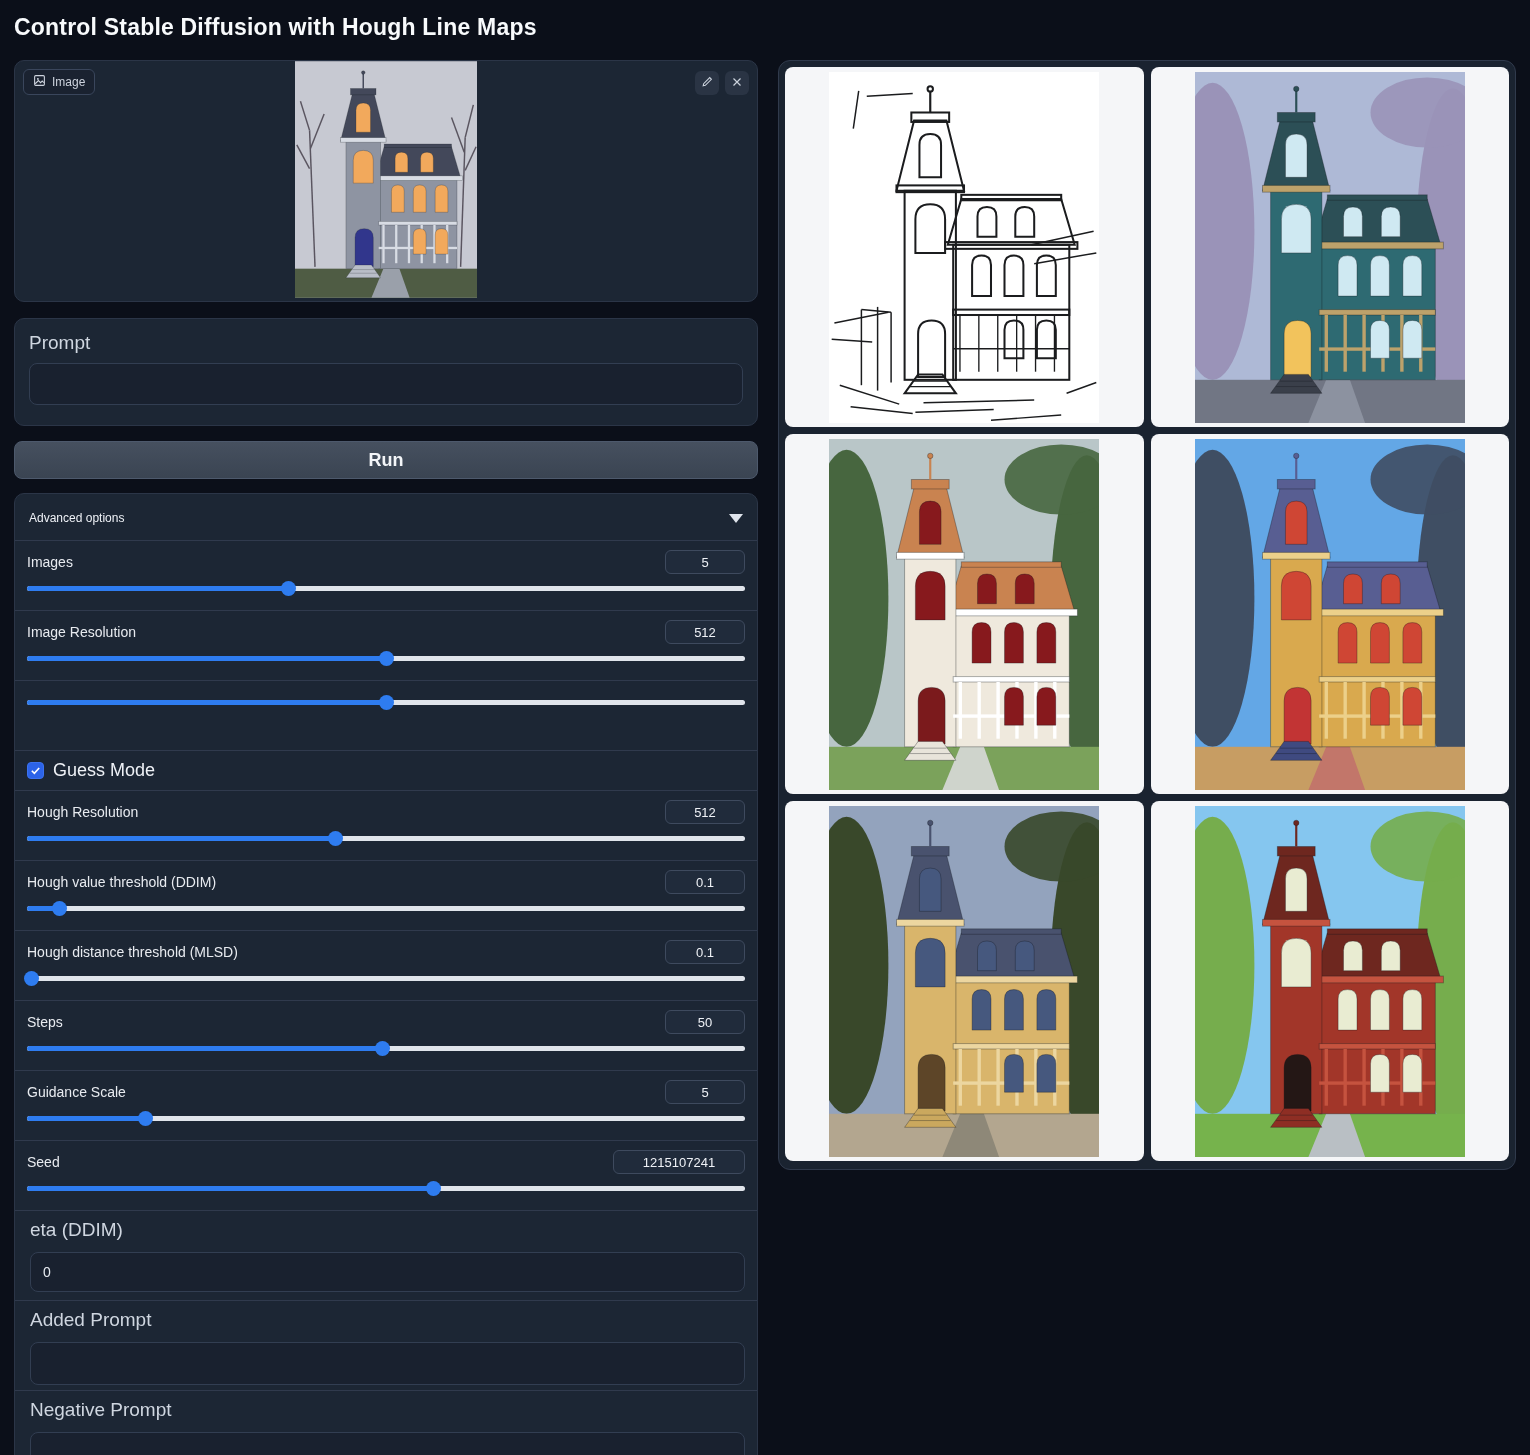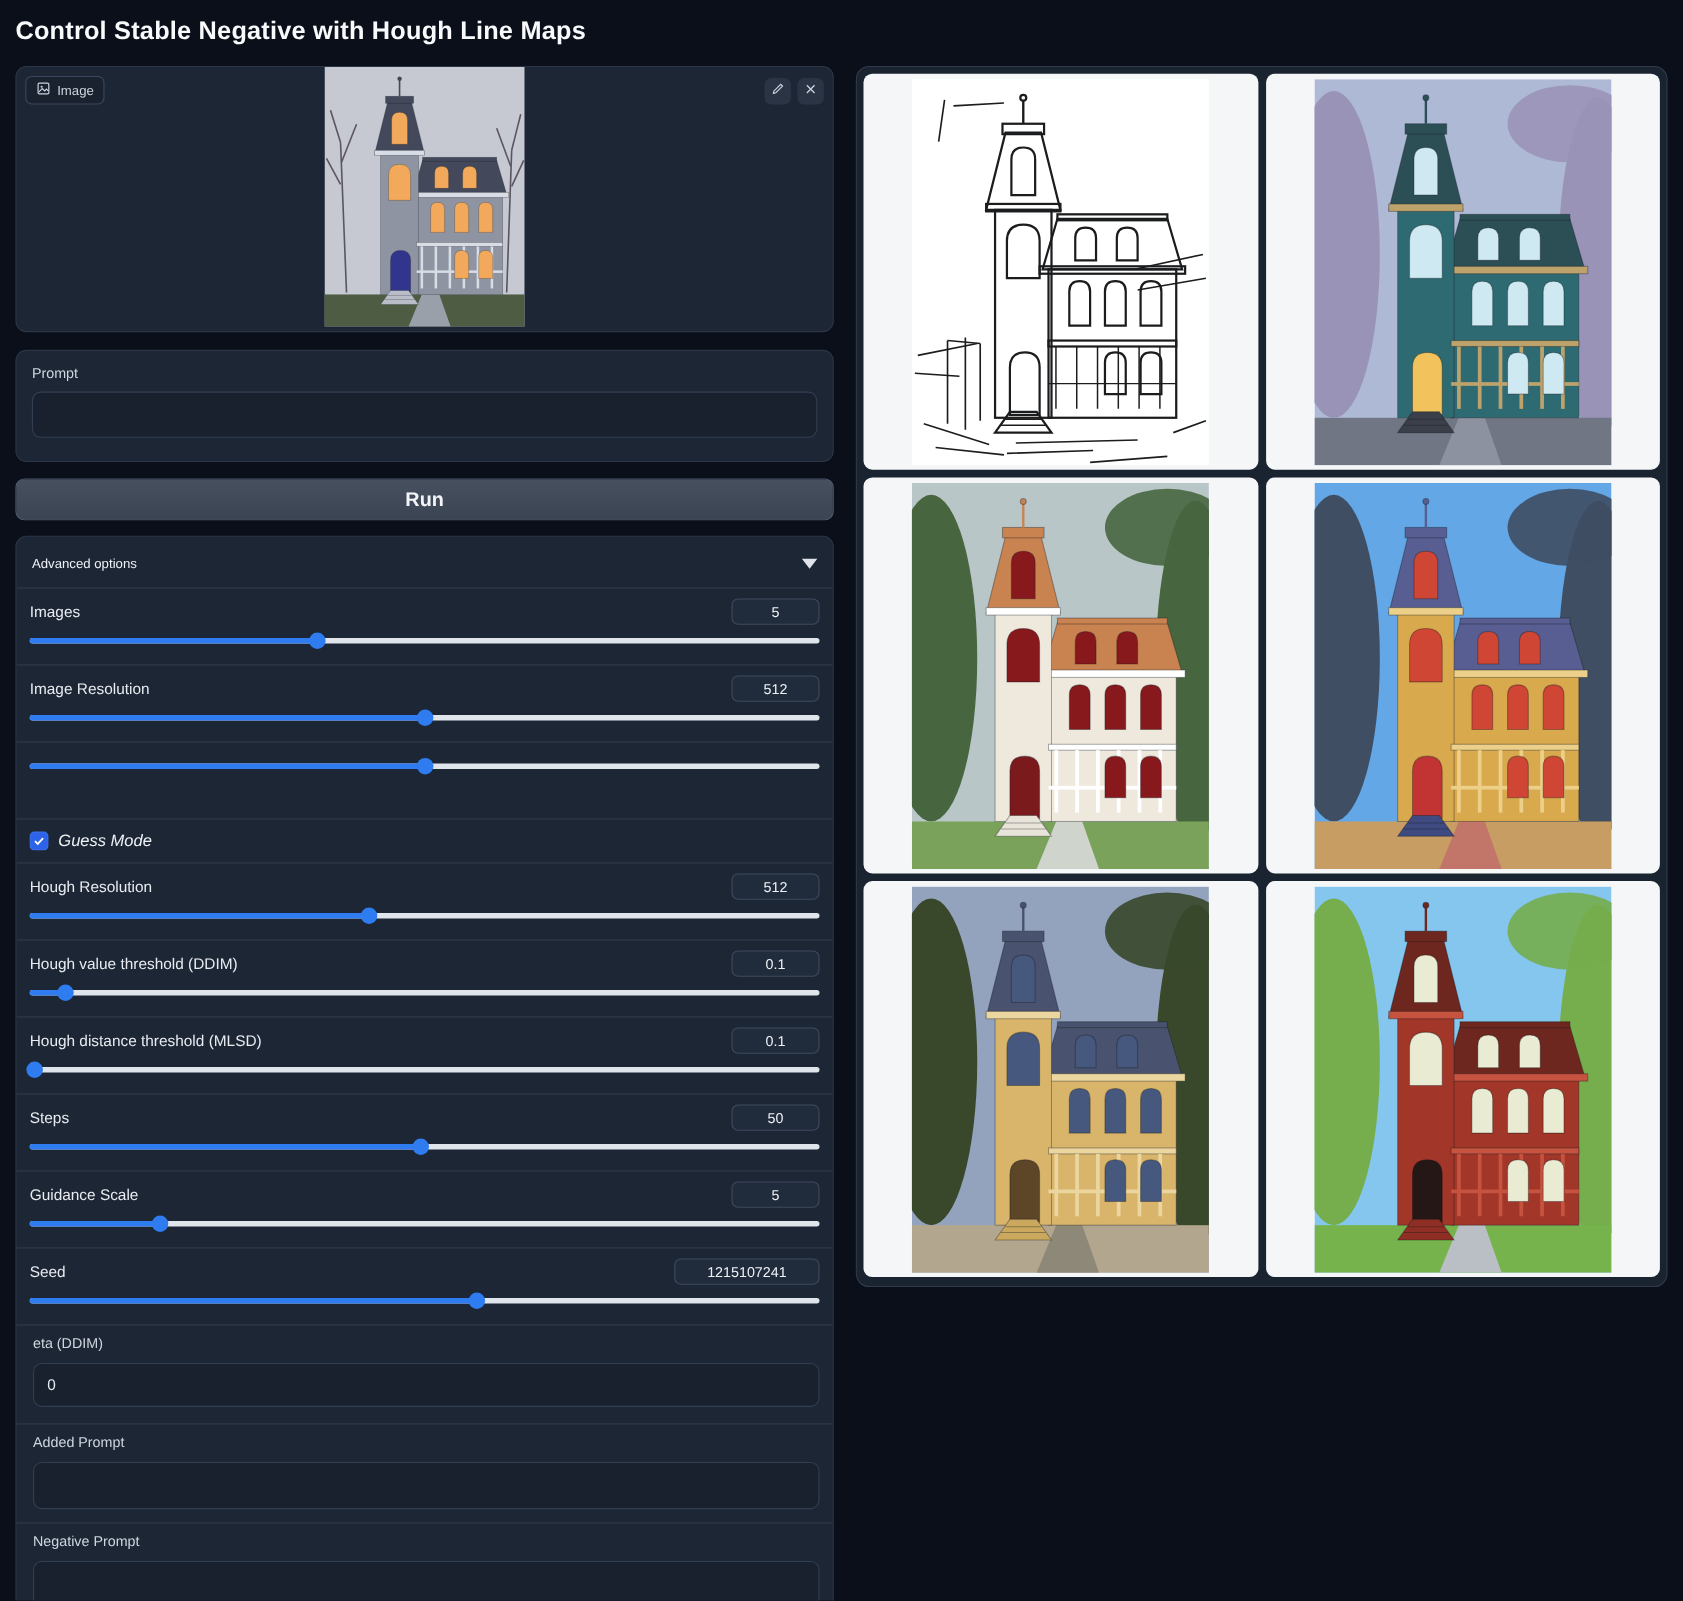--- a/index.html
+++ b/index.html
@@ -28,21 +28,21 @@
     background:#1a2230; border:1px solid #3a465c; border-radius:6px;
     padding:4px 9px; font-size:12px; color:#cdd3dd;
   }
   .icon-btns{ position:absolute; right:8px; top:10px; z-index:3; display:flex; gap:6px; }
   .icon-btn{
     width:24px; height:24px; border-radius:6px; background:#2a3444;
     display:flex; align-items:center; justify-content:center; cursor:pointer;
   }
   
   .prompt-block{ margin-top:16px; padding:13px 14px 16px; }
-  .field-label{ font-size:13px; color:#cfd6e0; margin-bottom:9px; display:block; }
+  .field-label{ font-size:19px; color:#cfd6e0; margin-bottom:9px; display:block; }
   .textbox, .num-input{
     width:100%; background:#19212f; border:1px solid #323e52; border-radius:8px;
     color:#e7ebf1; font-family:"Liberation Sans",sans-serif; font-size:14px;
     padding:10px 12px; resize:none; outline:none;
   }
   .prompt-block textarea{ height:42px; }
   
   .run-btn{
     margin-top:15px; width:100%; height:38px; border-radius:8px; cursor:pointer;
     background:linear-gradient(#46505f,#3a4452); border:1px solid #4d596c;
@@ -67,38 +67,38 @@
     color:#eef1f6; font-size:13px; text-align:center; font-family:"Liberation Sans",sans-serif; outline:none;
   }
   .val-box.wide{ width:132px; }
   .track{ position:relative; margin-top:11px; height:5px; background:#e0e4eb; border-radius:3px; cursor:pointer; }
   .track .fill{ position:absolute; left:0; top:0; height:5px; background:#2e7cf0; border-radius:3px; }
   .track .handle{ position:absolute; top:-5px; width:15px; height:15px; border-radius:50%; background:#2e7cf0; }
   .checkbox{
     width:17px; height:17px; border-radius:4px; background:#2c63e8; border:1px solid #3b72f0;
     display:flex; align-items:center; justify-content:center; cursor:pointer; flex:0 0 auto;
   }
-  .check-label{ font-size:15px; color:#eef1f6;font-style:italic; }
+  .check-label{ font-size:18px; color:#eef1f6; }
   .input-row .num-input{ margin-top:2px; height:40px; }
   .input-row textarea.textbox{ margin-top:2px; height:43px; }
   
   .gallery{
     position:absolute; left:778px; top:60px; width:738px; height:1110px;
     background:#1a2330; border:1px solid #303a4c; border-radius:12px;
     padding:6px; display:grid; grid-template-columns:1fr 1fr; grid-auto-rows:360px; gap:7px;
   }
   .cell{
     background:#f5f6f8; border-radius:8px; overflow:hidden;
     display:flex; align-items:center; justify-content:center; cursor:pointer;
   }
 </style>
 </head>
 <body>
 
-<h1 class="page-title">Control Stable Negative with Hough Line Maps</h1>
+<h1 class="page-title">Control Stable Diffusion with Hough Line Maps</h1>
 
 <div class="left-col">
 
   <div class="panel image-block">
     <div class="image-badge">
       <span>
         <svg width="13" height="13" viewBox="0 0 24 24">
             <rect x="3" y="3" width="18" height="18" rx="2" fill="none" stroke="#cdd3dd" stroke-width="2"></rect>
             <circle cx="9" cy="9" r="1.8" fill="#cdd3dd"></circle>
             <path d="M4 18 L10 12 L14 16 L17 13 L20 16" fill="none" stroke="#cdd3dd" stroke-width="2"></path>

